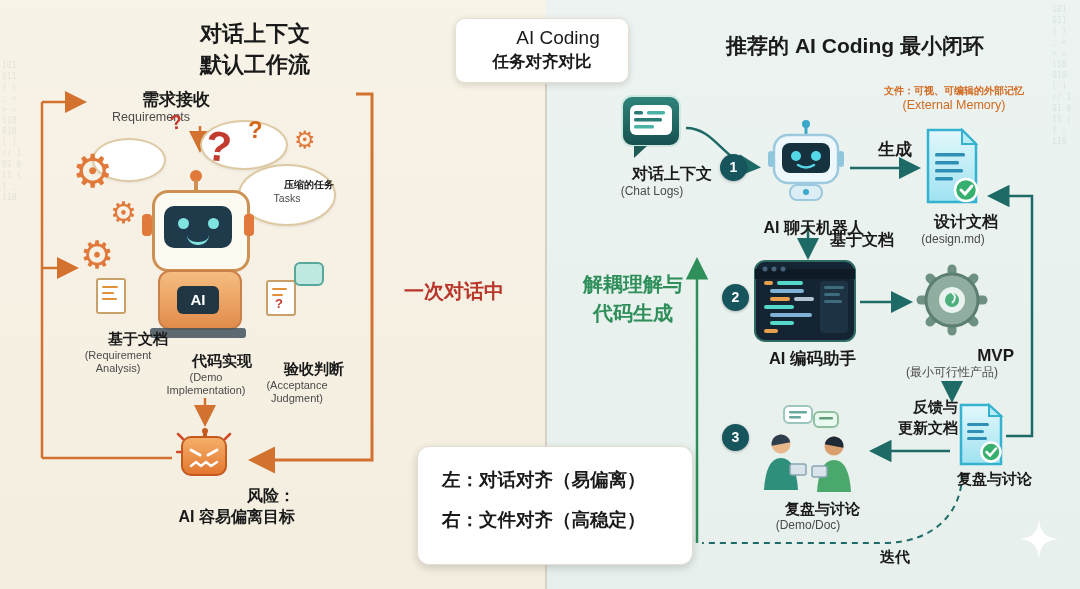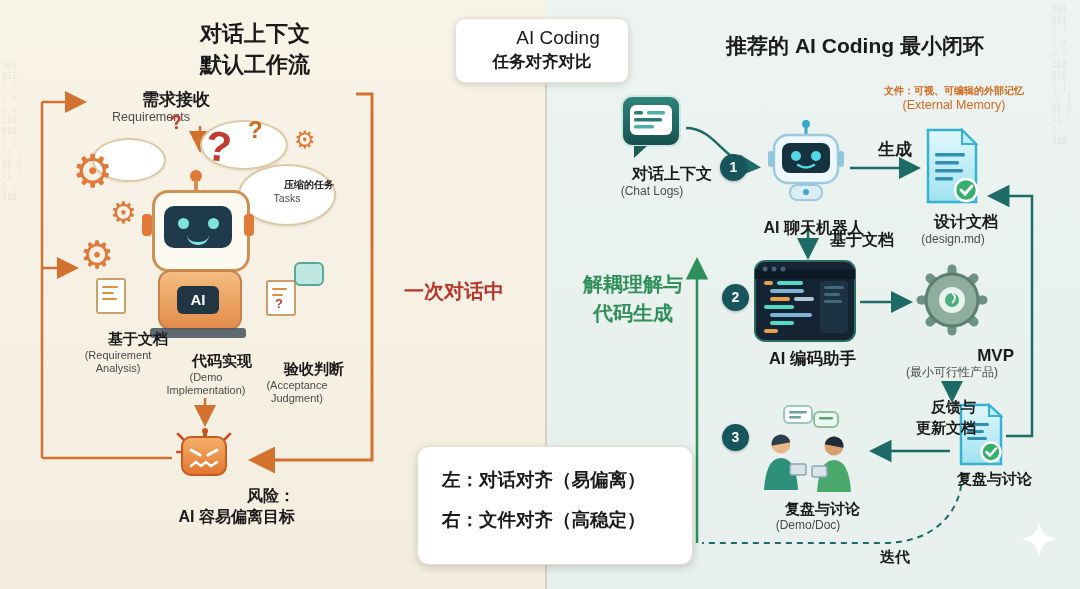--- a/index.html
+++ b/index.html
@@ -317,21 +317,21 @@
       <path d="M33,3 V14 H45 Z" fill="#b9ecf6" stroke="#35b2cf" stroke-width="2"></path>
       <rect x="11" y="21" width="22" height="3" rx="1.5" fill="#2f8fb5"></rect>
         <rect x="11" y="28" width="17" height="3" rx="1.5" fill="#2f8fb5"></rect>
         <rect x="11" y="35" width="20" height="3" rx="1.5" fill="#2f8fb5"></rect>
       <circle cx="35" cy="50" r="9.5" fill="#37b06f" stroke="#ffffff" stroke-width="2.5"></circle>
       <path d="M30.5,50 l3.5,3.5 l6,-7" stroke="#ffffff" stroke-width="2.5" fill="none" stroke-linecap="round"></path>
     </svg>
   </div>
   <div class="abs zh" style="left:930px;top:470px;width:102px;font-size:15px;">复盘与讨论</div>
 
-  <div class="abs" style="left:884px;top:396px;width:74px;margin-left:18px;">
+  <div class="abs" style="left:884px;top:396px;width:74px;">
     <div class="zh" style="font-size:15px;line-height:21px;">反馈与</div>
     <div class="zh" style="font-size:15px;line-height:21px;">更新文档</div>
   </div>
 
   <div class="abs" style="left:754px;top:404px;width:108px;height:94px;">
     <svg width="108" height="94">
       <rect x="30" y="2" width="28" height="17" rx="5" fill="#ffffff" stroke="#9bc6bd" stroke-width="2"></rect>
       <rect x="35" y="7" width="18" height="2.5" rx="1" fill="#6aa89d"></rect>
         <rect x="35" y="12" width="12" height="2.5" rx="1" fill="#6aa89d"></rect>
       <rect x="60" y="8" width="24" height="15" rx="5" fill="#eafaf0" stroke="#8fbf9f" stroke-width="2"></rect>

